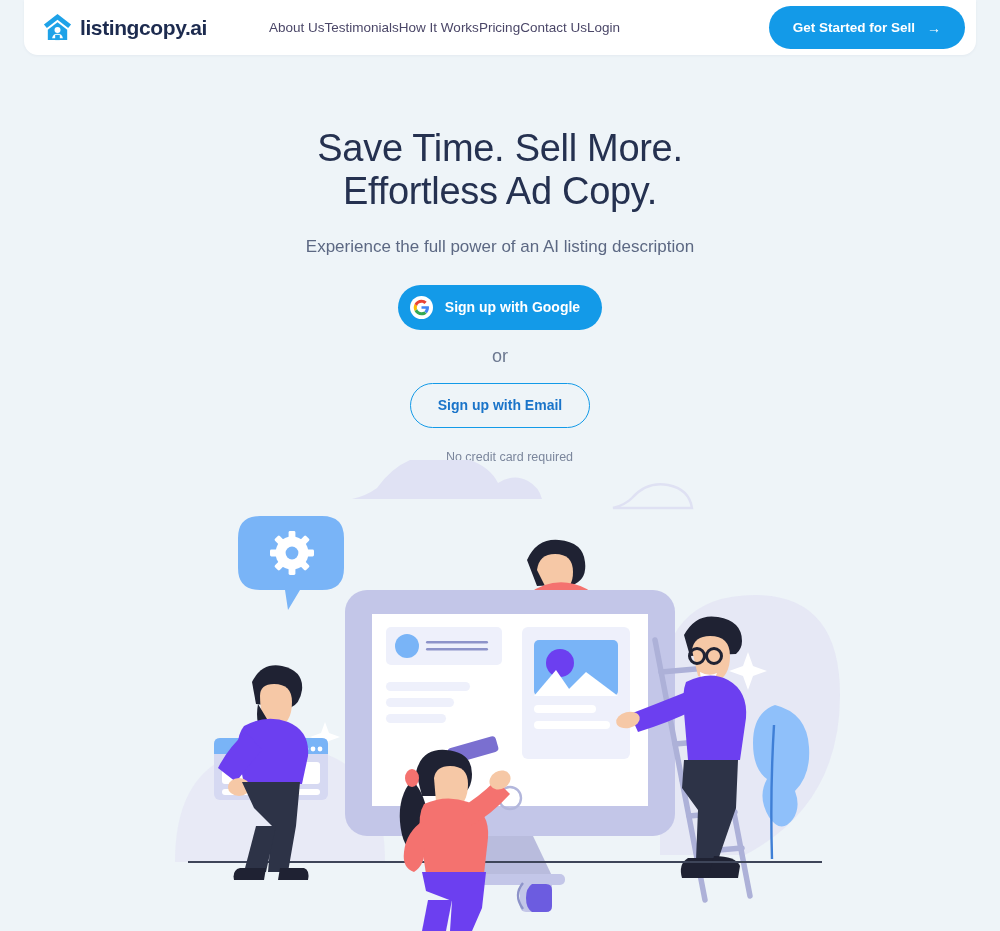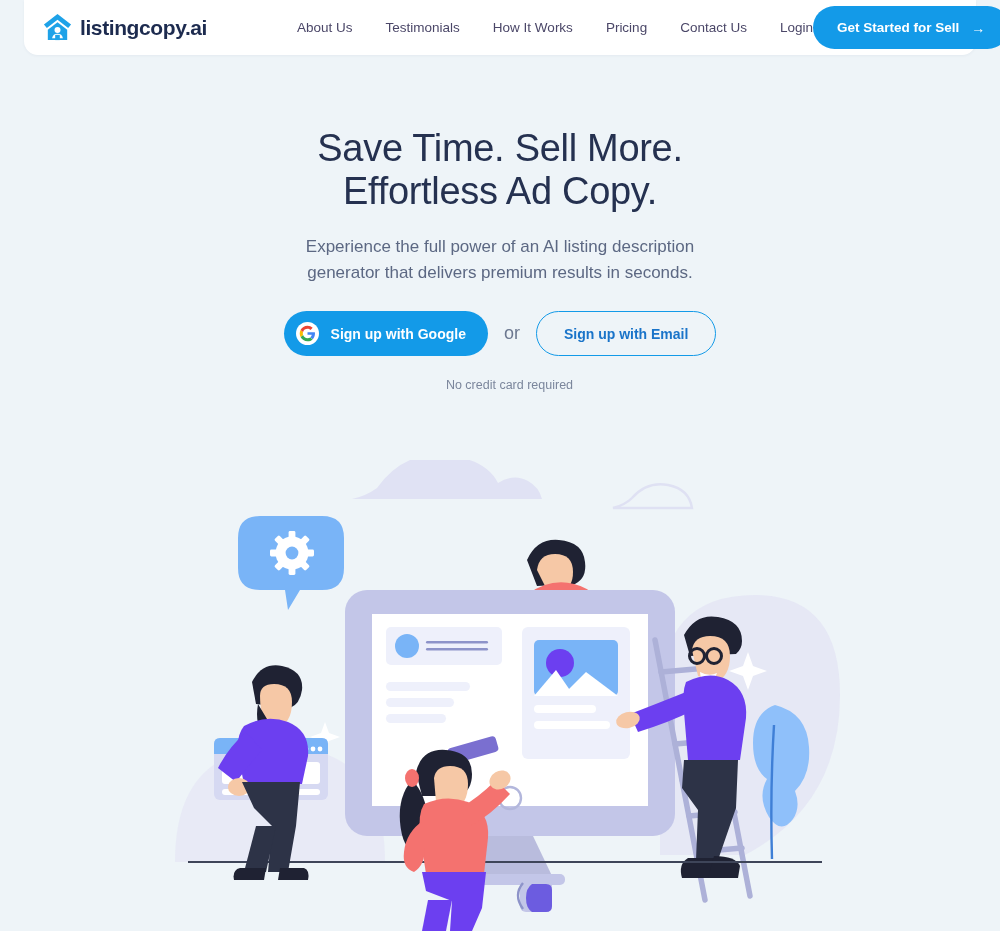--- a/index.html
+++ b/index.html
@@ -19,21 +19,21 @@
     display: flex; align-items: center;
     box-shadow: 0 1px 3px rgba(30,50,90,0.05);
     z-index: 20;
   }
   .brand { display: flex; align-items: center; gap: 7px; margin-left: 18px; }
   .brand-mark { width: 31px; height: 31px; flex: none; }
   .brand-name {
     font-size: 21px; font-weight: bold; color: #1d2b4f;
     letter-spacing: -0.4px;
   }
-  .nav { display: flex; align-items: center; gap: 33px; margin-left: 90px; }
+  .nav { display: flex; align-items: center; margin-left: 62px; }
   .nav-link {
     font-size: 13.5px; color: #4b4768; text-decoration: none; white-space: nowrap;
     cursor: pointer;
   }
   .cta-btn {
     margin-left: auto; margin-right: 11px;
     height: 43px; padding: 0 24px;
     background: #139ae8; color: #fff;
     border: none; border-radius: 22px;
     font-size: 13.5px; font-weight: bold;
@@ -52,21 +52,21 @@
   }
   .subhead {
     margin-top: 20px;
     font-size: 17px; color: #5c6883; line-height: 1.55; font-weight: 400;
   }
   .getyour { margin-top: 25px; font-size: 14px; color: #5c6883; }
   .getyour b { color: #3a4560; font-weight: bold; }
 
   .signup-row {
     margin-top: 25px;
-    display: flex; align-items: center; justify-content: center; gap: 16px;
+    display: flex; align-items: center; justify-content: center; gap: 16px; flex-direction: column;
   }
   .btn-google {
     height: 45px; padding: 0 22px 0 12px;
     background: #139ae8; border: none; border-radius: 23px;
     display: flex; align-items: center; gap: 12px;
     color: #fff; font-size: 14px; font-weight: bold; cursor: pointer;
     font-family: "Liberation Sans", sans-serif;
   }
   .g-circle {
     width: 23px; height: 23px; border-radius: 50%; background: #fff;
@@ -122,21 +122,20 @@
   </div>
 
   <div class="hero">
     <h1 class="headline">
       <span>Save Time. Sell More.</span><br>
       <span>Effortless Ad Copy.</span>
     </h1>
 
     <p class="subhead">
       <span>Experience the full power of an AI listing description</span><br>
-      <span>generator that delivers premium results in seconds.</span>
     </p>
 
 
     <div class="signup-row">
       <button class="btn-google">
         <span class="g-circle">
           <svg viewBox="0 0 48 48" width="17" height="17">
             <path fill="#4285F4" d="M45.1 24.5c0-1.6-.1-2.8-.4-4H24v7.3h12.1c-.2 2-1.6 5-4.5 7l6.9 5.3c4.1-3.8 6.6-9.4 6.6-15.6z"></path>
             <path fill="#34A853" d="M24 46c5.9 0 10.9-2 14.5-5.3l-6.9-5.3c-1.9 1.3-4.4 2.2-7.6 2.2-5.8 0-10.7-3.8-12.5-9.1l-7.1 5.5C8.1 41.1 15.4 46 24 46z"></path>
             <path fill="#FBBC05" d="M11.5 28.5c-.5-1.4-.7-2.9-.7-4.5s.3-3.1.7-4.5l-7.1-5.5C2.9 17 2 20.4 2 24s.9 7 2.4 10z"></path>

